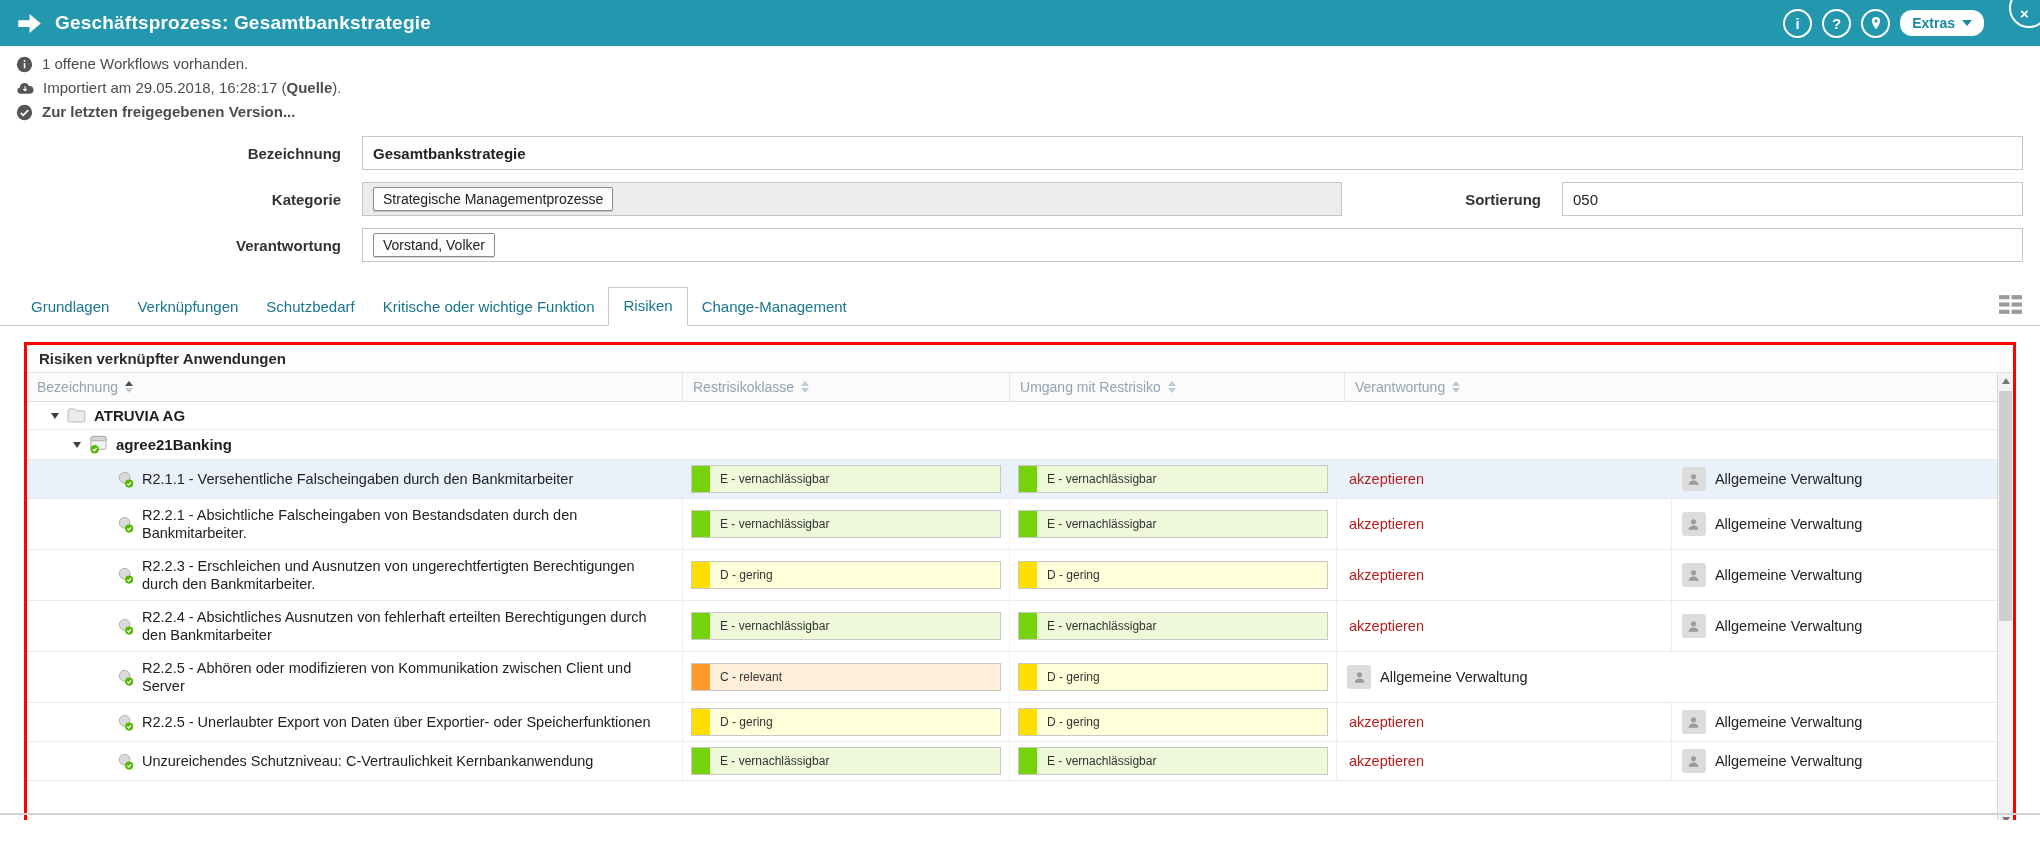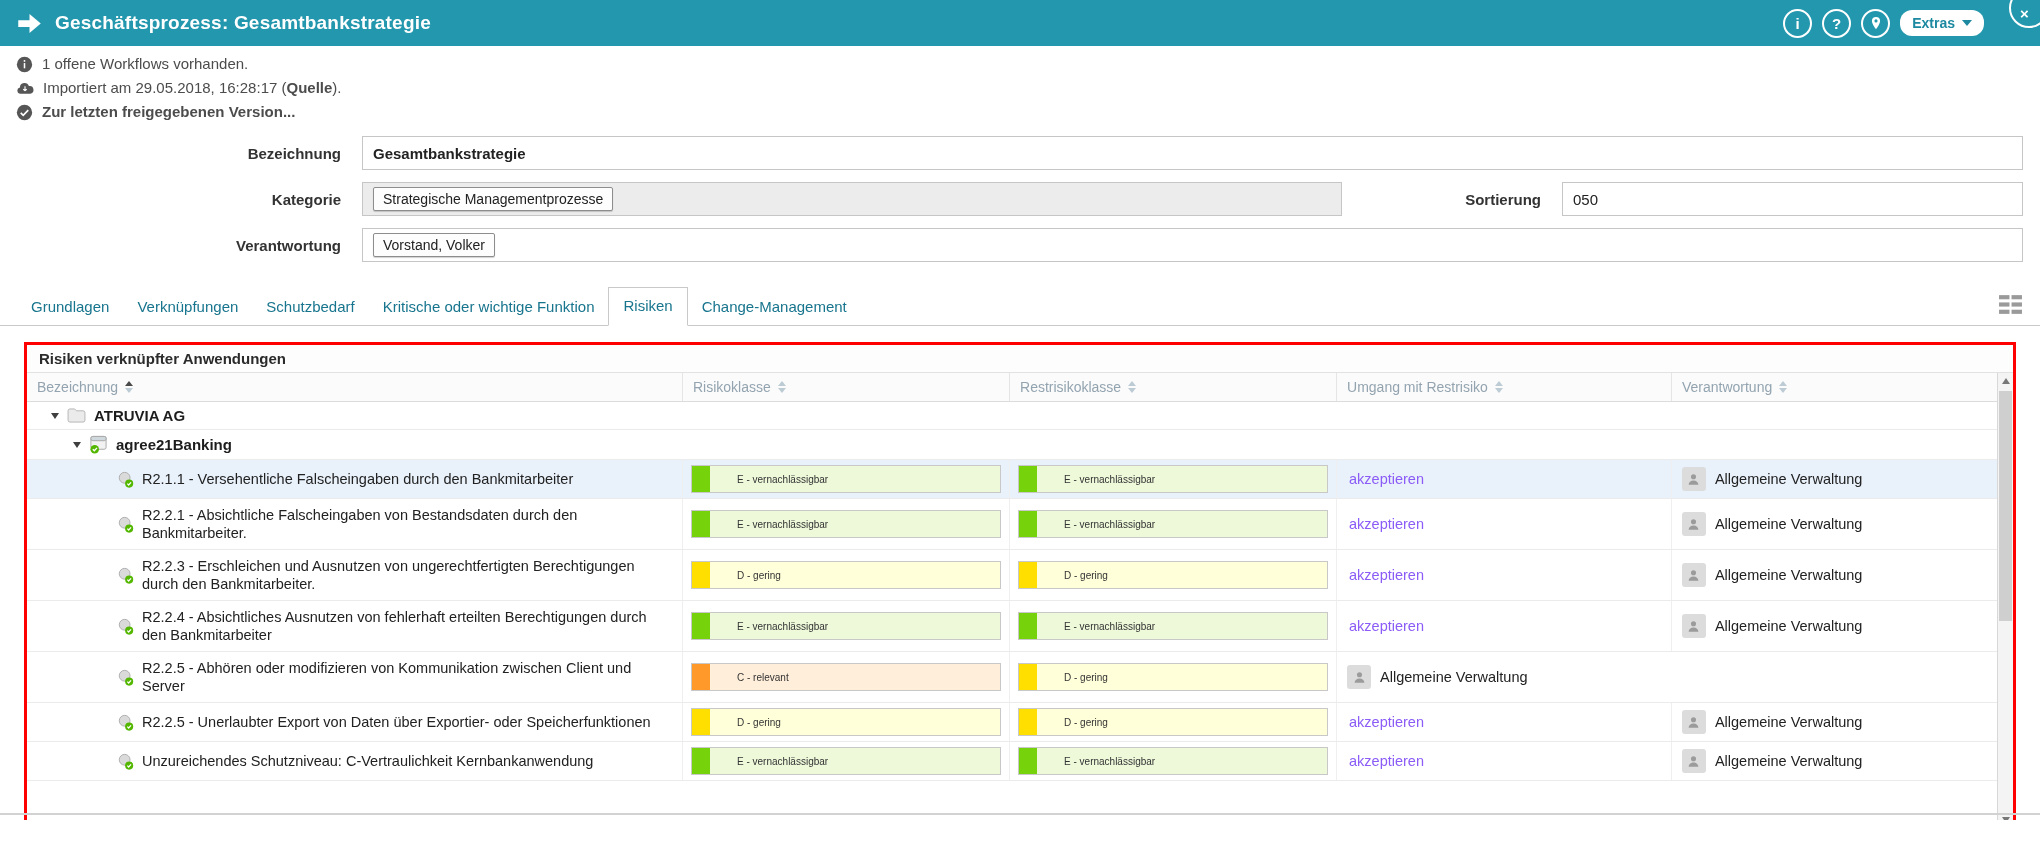--- a/index.html
+++ b/index.html
@@ -105,22 +105,22 @@
   .gicon { display:flex; align-items:center; flex:none; }
 
   .risk-row { min-height:38px; cursor:pointer; }
   .risk-row .cell { border-right:1px solid #efefef; display:flex; align-items:center; }
   .risk-row .c-name { padding:7px 10px 7px 90px; gap:7px; align-items:center; }
   .risk-row .c-name .ricon { flex:none; margin-top:1px; display:flex; }
   .risk-name { font-size:14.5px; line-height:18px; color:#222; }
   .chip-cell { padding:5px 8px; }
   .chip { display:flex; align-items:center; width:100%; height:28px; border:1px solid #c8c8c8; overflow:hidden; }
   .swatch { width:18px; height:100%; flex:none; }
-  .chip-label { padding-left:27px; font-size:10px; color:#333; white-space:nowrap; }
-  .handling-cell { padding:7px 12px; font-size:14.5px; color:#8b5cf6; }
+  .chip-label { padding-left:10px; font-size:12px; color:#333; white-space:nowrap; }
+  .handling-cell { padding:7px 12px; font-size:14.5px; color:#b91c1c; }
   .resp-cell { padding:5px 10px; gap:9px; font-size:14.5px; color:#222; }
   .person-badge {
     width:24px; height:24px; background:#dcdcdc; border-radius:3px; flex:none;
     display:flex; align-items:center; justify-content:center;
   }
 
   
   .vscroll { width:16px; flex:none; border-left:1px solid #d8d8d8; background:#f4f4f4; position:relative; }
   .scroll-btn { height:16px; display:flex; align-items:center; justify-content:center; cursor:pointer; }
   .scroll-btn.down { position:absolute; bottom:0; left:0; right:0; }
@@ -244,27 +244,20 @@
     <div class="table-wrap">
       <div class="table-main">
         <div class="thead">
           <div class="th c-name sorted">
             <span>Bezeichnung</span>
             <span class="sorts">
                 <span class="tri-up"></span>
                 <span class="tri-down"></span>
               </span>
           </div>
-          <div class="th c-risk">
-            <span>Risikoklasse</span>
-            <span class="sorts">
-                <span class="tri-up"></span>
-                <span class="tri-down"></span>
-              </span>
-          </div>
           <div class="th c-residual">
             <span>Restrisikoklasse</span>
             <span class="sorts">
                 <span class="tri-up"></span>
                 <span class="tri-down"></span>
               </span>
           </div>
           <div class="th c-handling">
             <span>Umgang mit Restrisiko</span>
             <span class="sorts">

